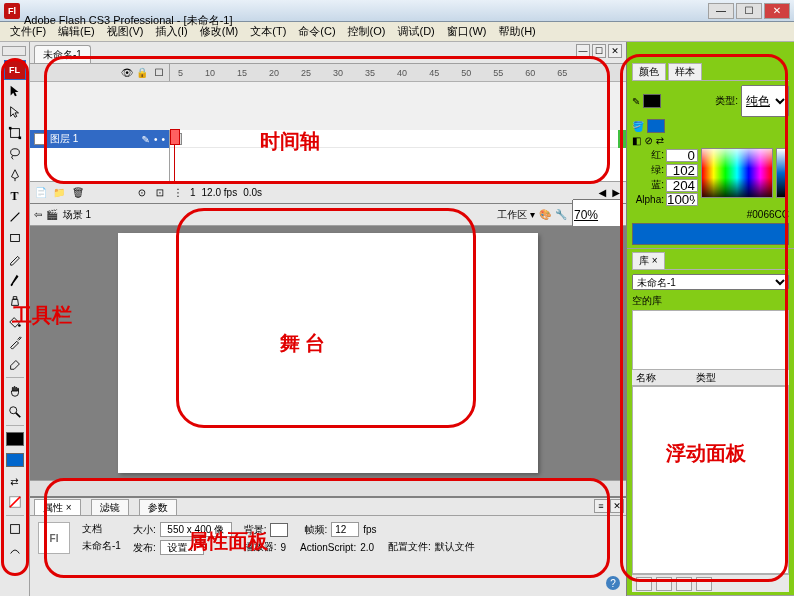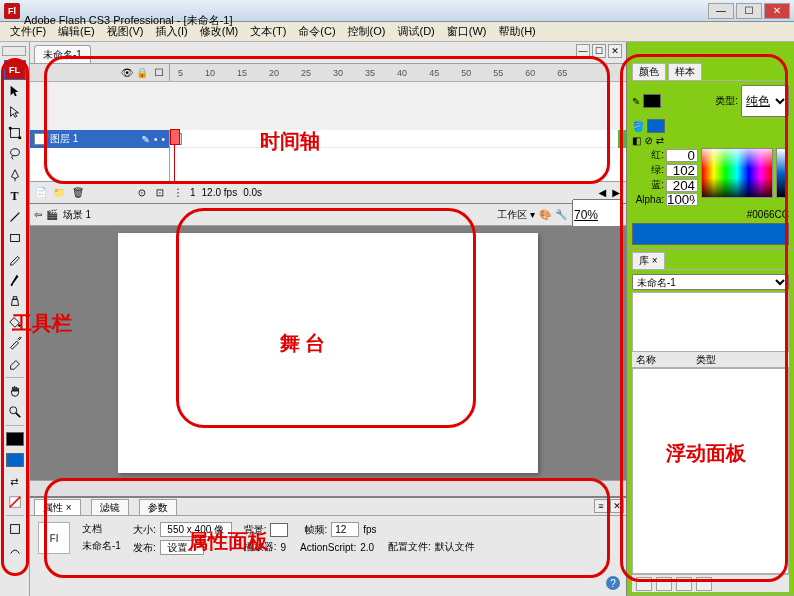--- a/index.html
+++ b/index.html
@@ -428,38 +428,39 @@
       </div>
       <div style="text-align:right;margin-top:2px"><span>#0066CC</span></div>
       <div class="color-preview"></div>
     </div>
 
     <div class="panel lib-panel">
       <div class="panel-tabs">
         <div class="panel-tab">库 ×</div>
       </div>
       <select class="lib-select"><option>未命名-1</option></select>
+      <div style="padding:2px 0">空的库</div>
       <div style="height:60px;background:#fff;border:1px solid #b0b0b0"></div>
       <div class="lib-hdr">
         <span>名称</span>
         <span>类型</span>
       </div>
       <div class="lib-empty"></div>
       <div class="lib-foot">
         <div class="lib-btn"></div>
         <div class="lib-btn"></div>
         <div class="lib-btn"></div>
         <div class="lib-btn"></div>
       </div>
     </div>
   </div>
 </div>
 
 <div class="annot-box" style="left:1px;top:58px;width:28px;height:518px"></div>
-<div class="annot" style="left:12px;top:310px">工具栏</div>
+<div class="annot" style="left:12px;top:302px">工具栏</div>
 
 <div class="annot-box" style="left:44px;top:56px;width:566px;height:128px"></div>
 <div class="annot" style="left:260px;top:128px">时间轴</div>
 
 <div class="annot-box" style="left:176px;top:208px;width:300px;height:220px;border-radius:28px"></div>
 <div class="annot" style="left:280px;top:330px">舞 台</div>
 
 <div class="annot-box" style="left:44px;top:478px;width:566px;height:100px"></div>
 <div class="annot" style="left:188px;top:528px">属性面板</div>
 

